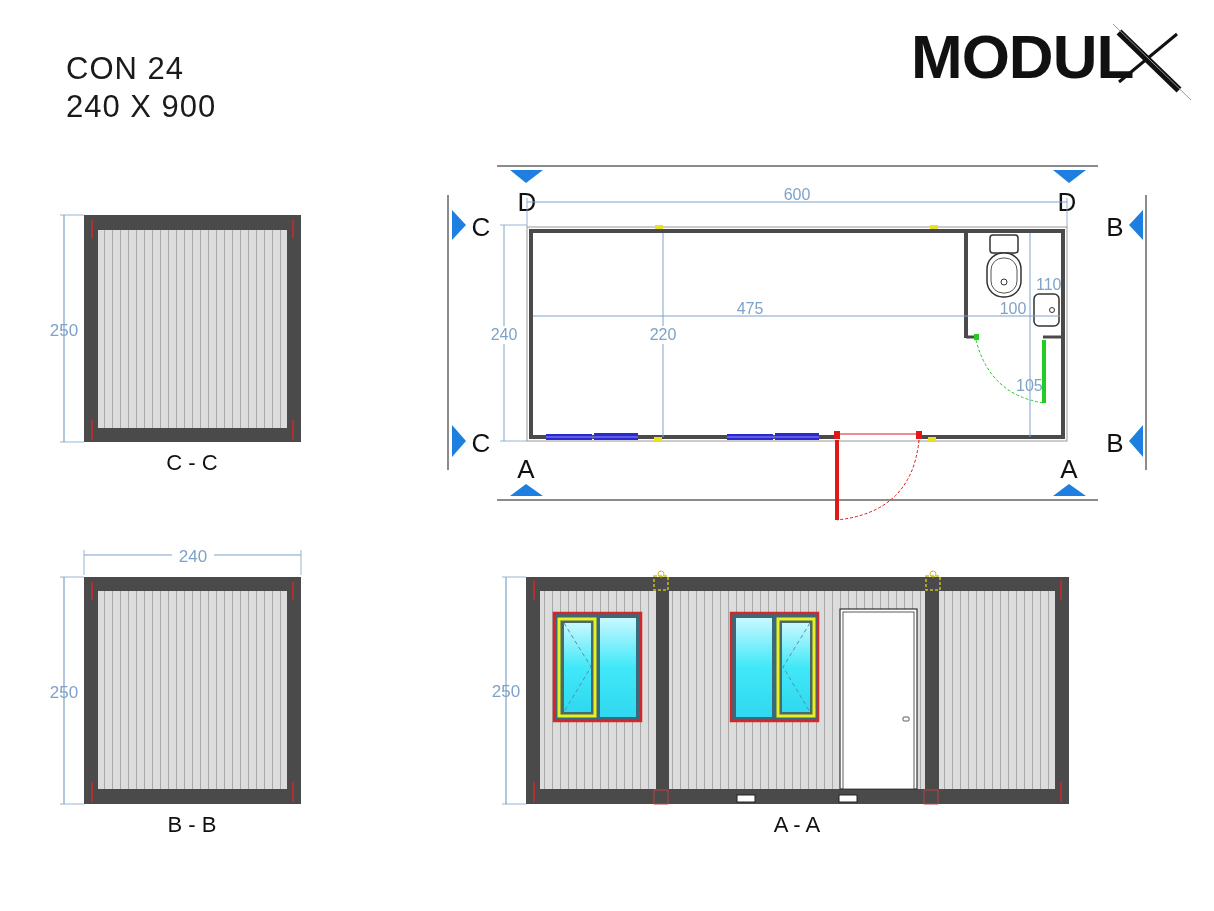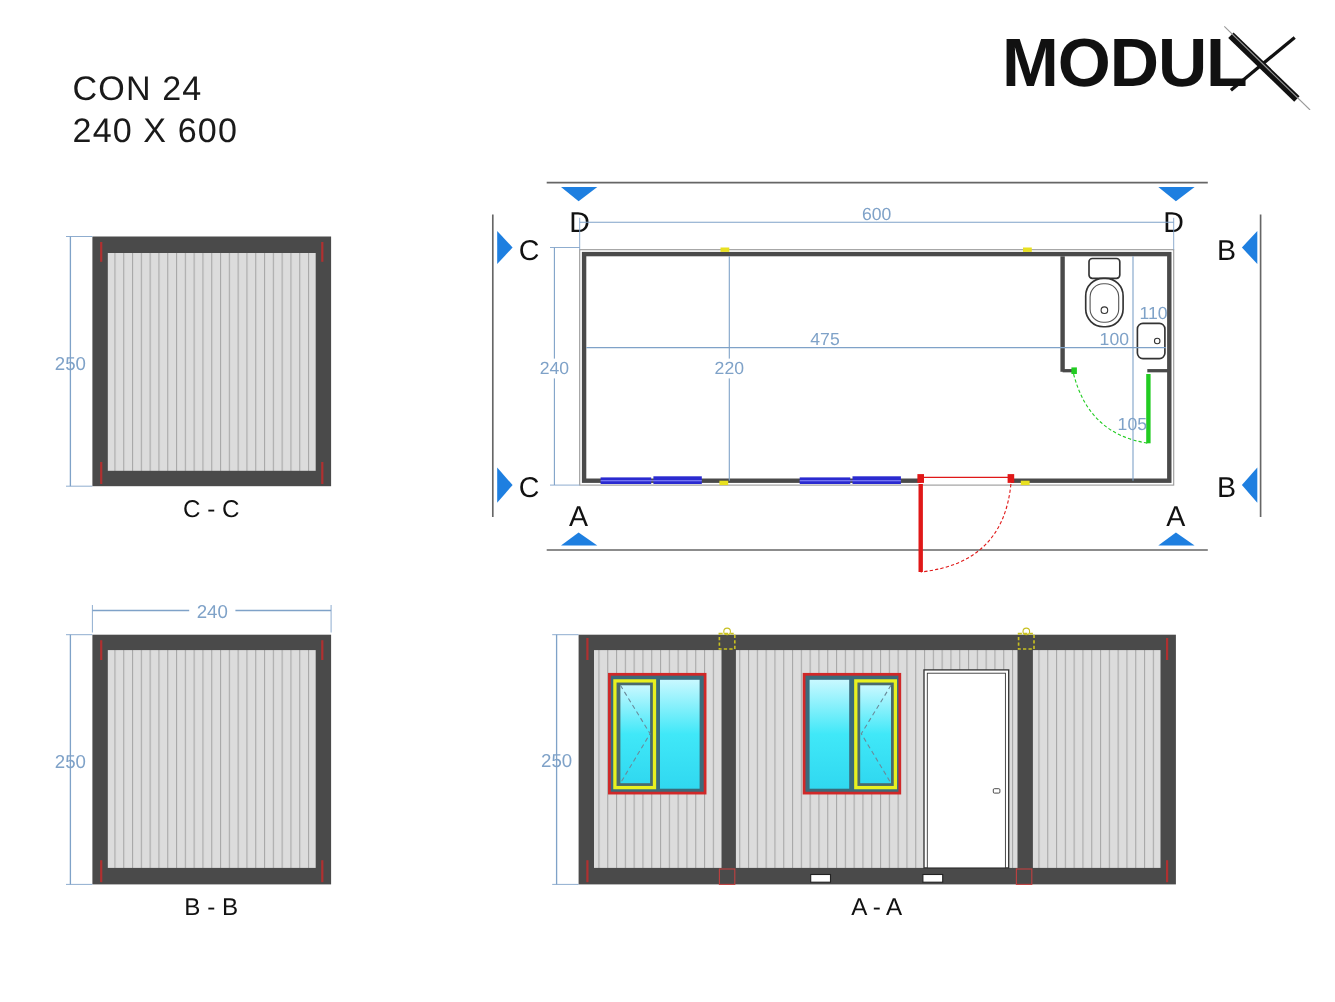--- a/index.html
+++ b/index.html
@@ -1,27 +1,27 @@
 <!DOCTYPE html>
 <html><head>
 <meta charset="utf-8">
 <style>
   html, body { margin: 0; padding: 0; background: #ffffff; }
   body { width: 1214px; height: 911px; position: relative; overflow: hidden; font-family: "Liberation Sans", sans-serif; }
-  .title { position: absolute; left: 66px; top: 50px; font-size: 31px; line-height: 38px; color: #1a1a1a; letter-spacing: 1px; margin-top: 12px; }
+  .title { position: absolute; left: 66px; top: 50px; font-size: 31px; line-height: 38px; color: #1a1a1a; letter-spacing: 1px; }
   .logo { position: absolute; left: 911px; top: 20px; }
   svg text { font-family: "Liberation Sans", sans-serif; }
   #drawing { position: absolute; left: 0; top: 0; }
 </style>
 </head>
 <body>
 
 <div class="title">
   <div>CON 24</div>
-  <div>240 X 600</div>
+  <div>240 X 900</div>
 </div>
 
 <div class="logo">
   <svg width="290" height="80" viewBox="0 0 290 80">
     <text x="0" y="58" font-size="62" font-weight="700" fill="#111" letter-spacing="-1">MODUL</text>
     <g>
       <path d="M208 12 L268 70" stroke="#111" stroke-width="7" fill="none"></path>
       <path d="M266 14 L208 62" stroke="#111" stroke-width="3" fill="none"></path>
       <path d="M202 4 L280 80" stroke="#999" stroke-width="1" fill="none"></path>
     </g>

